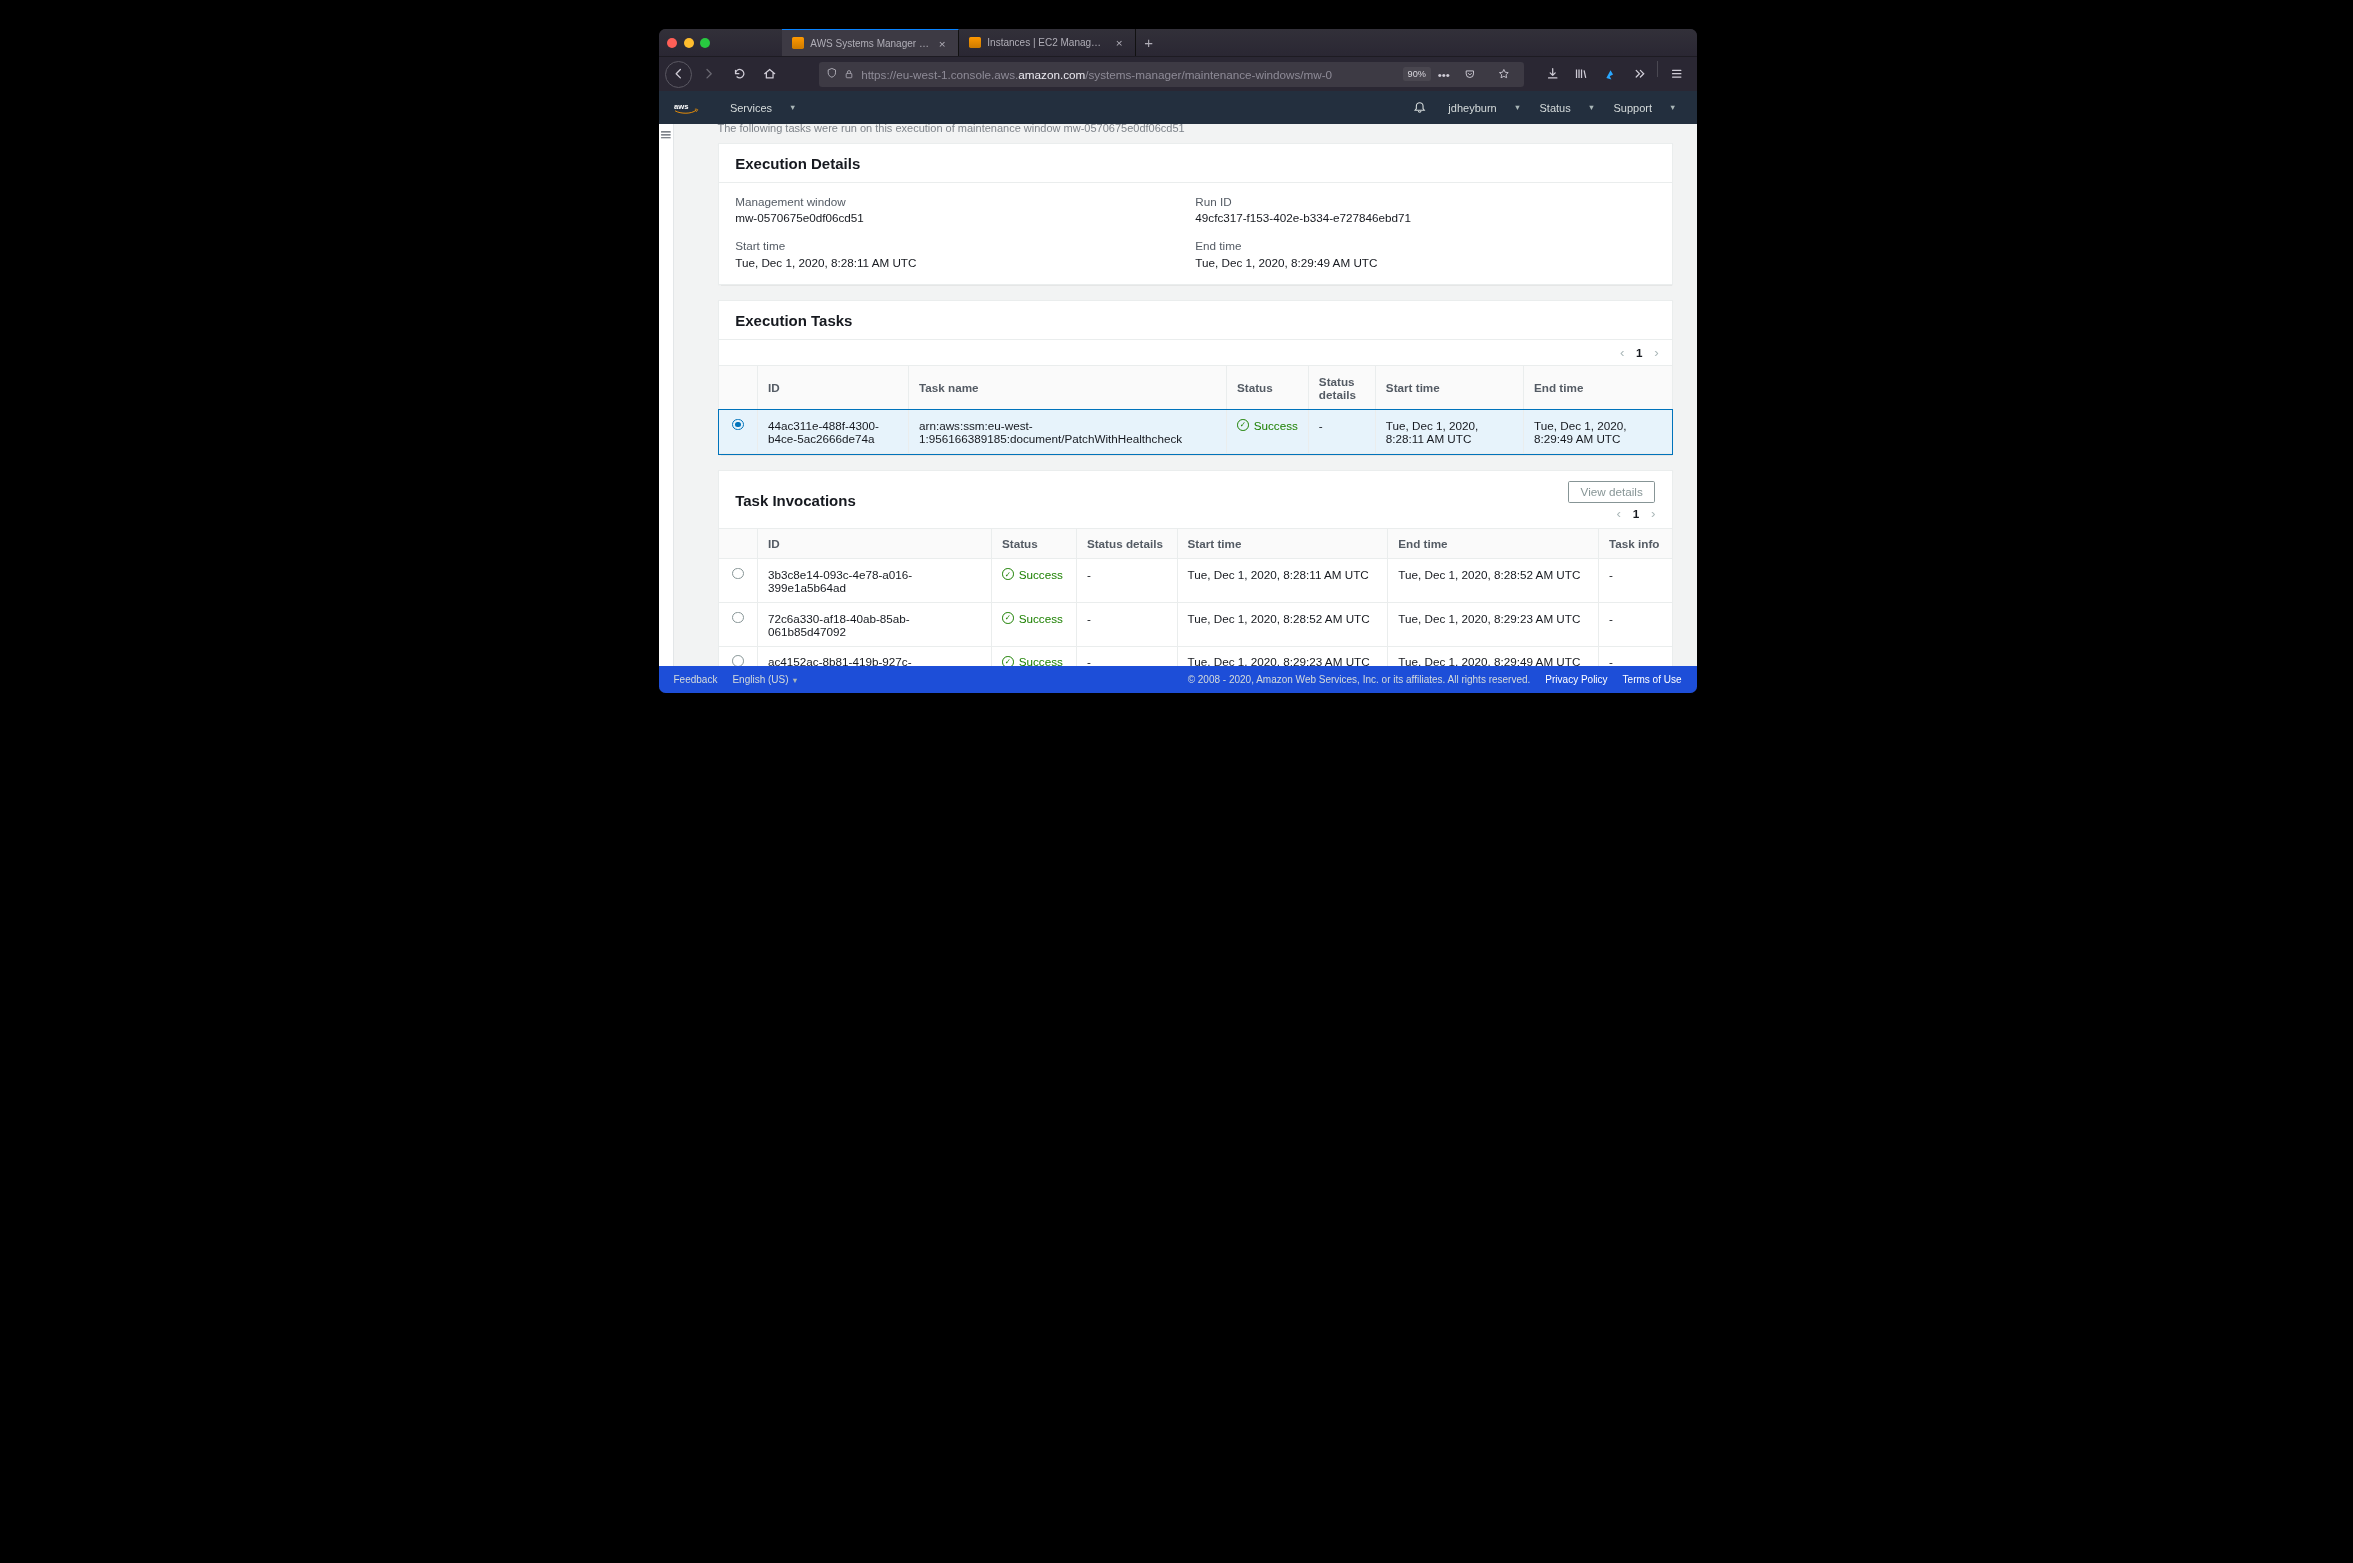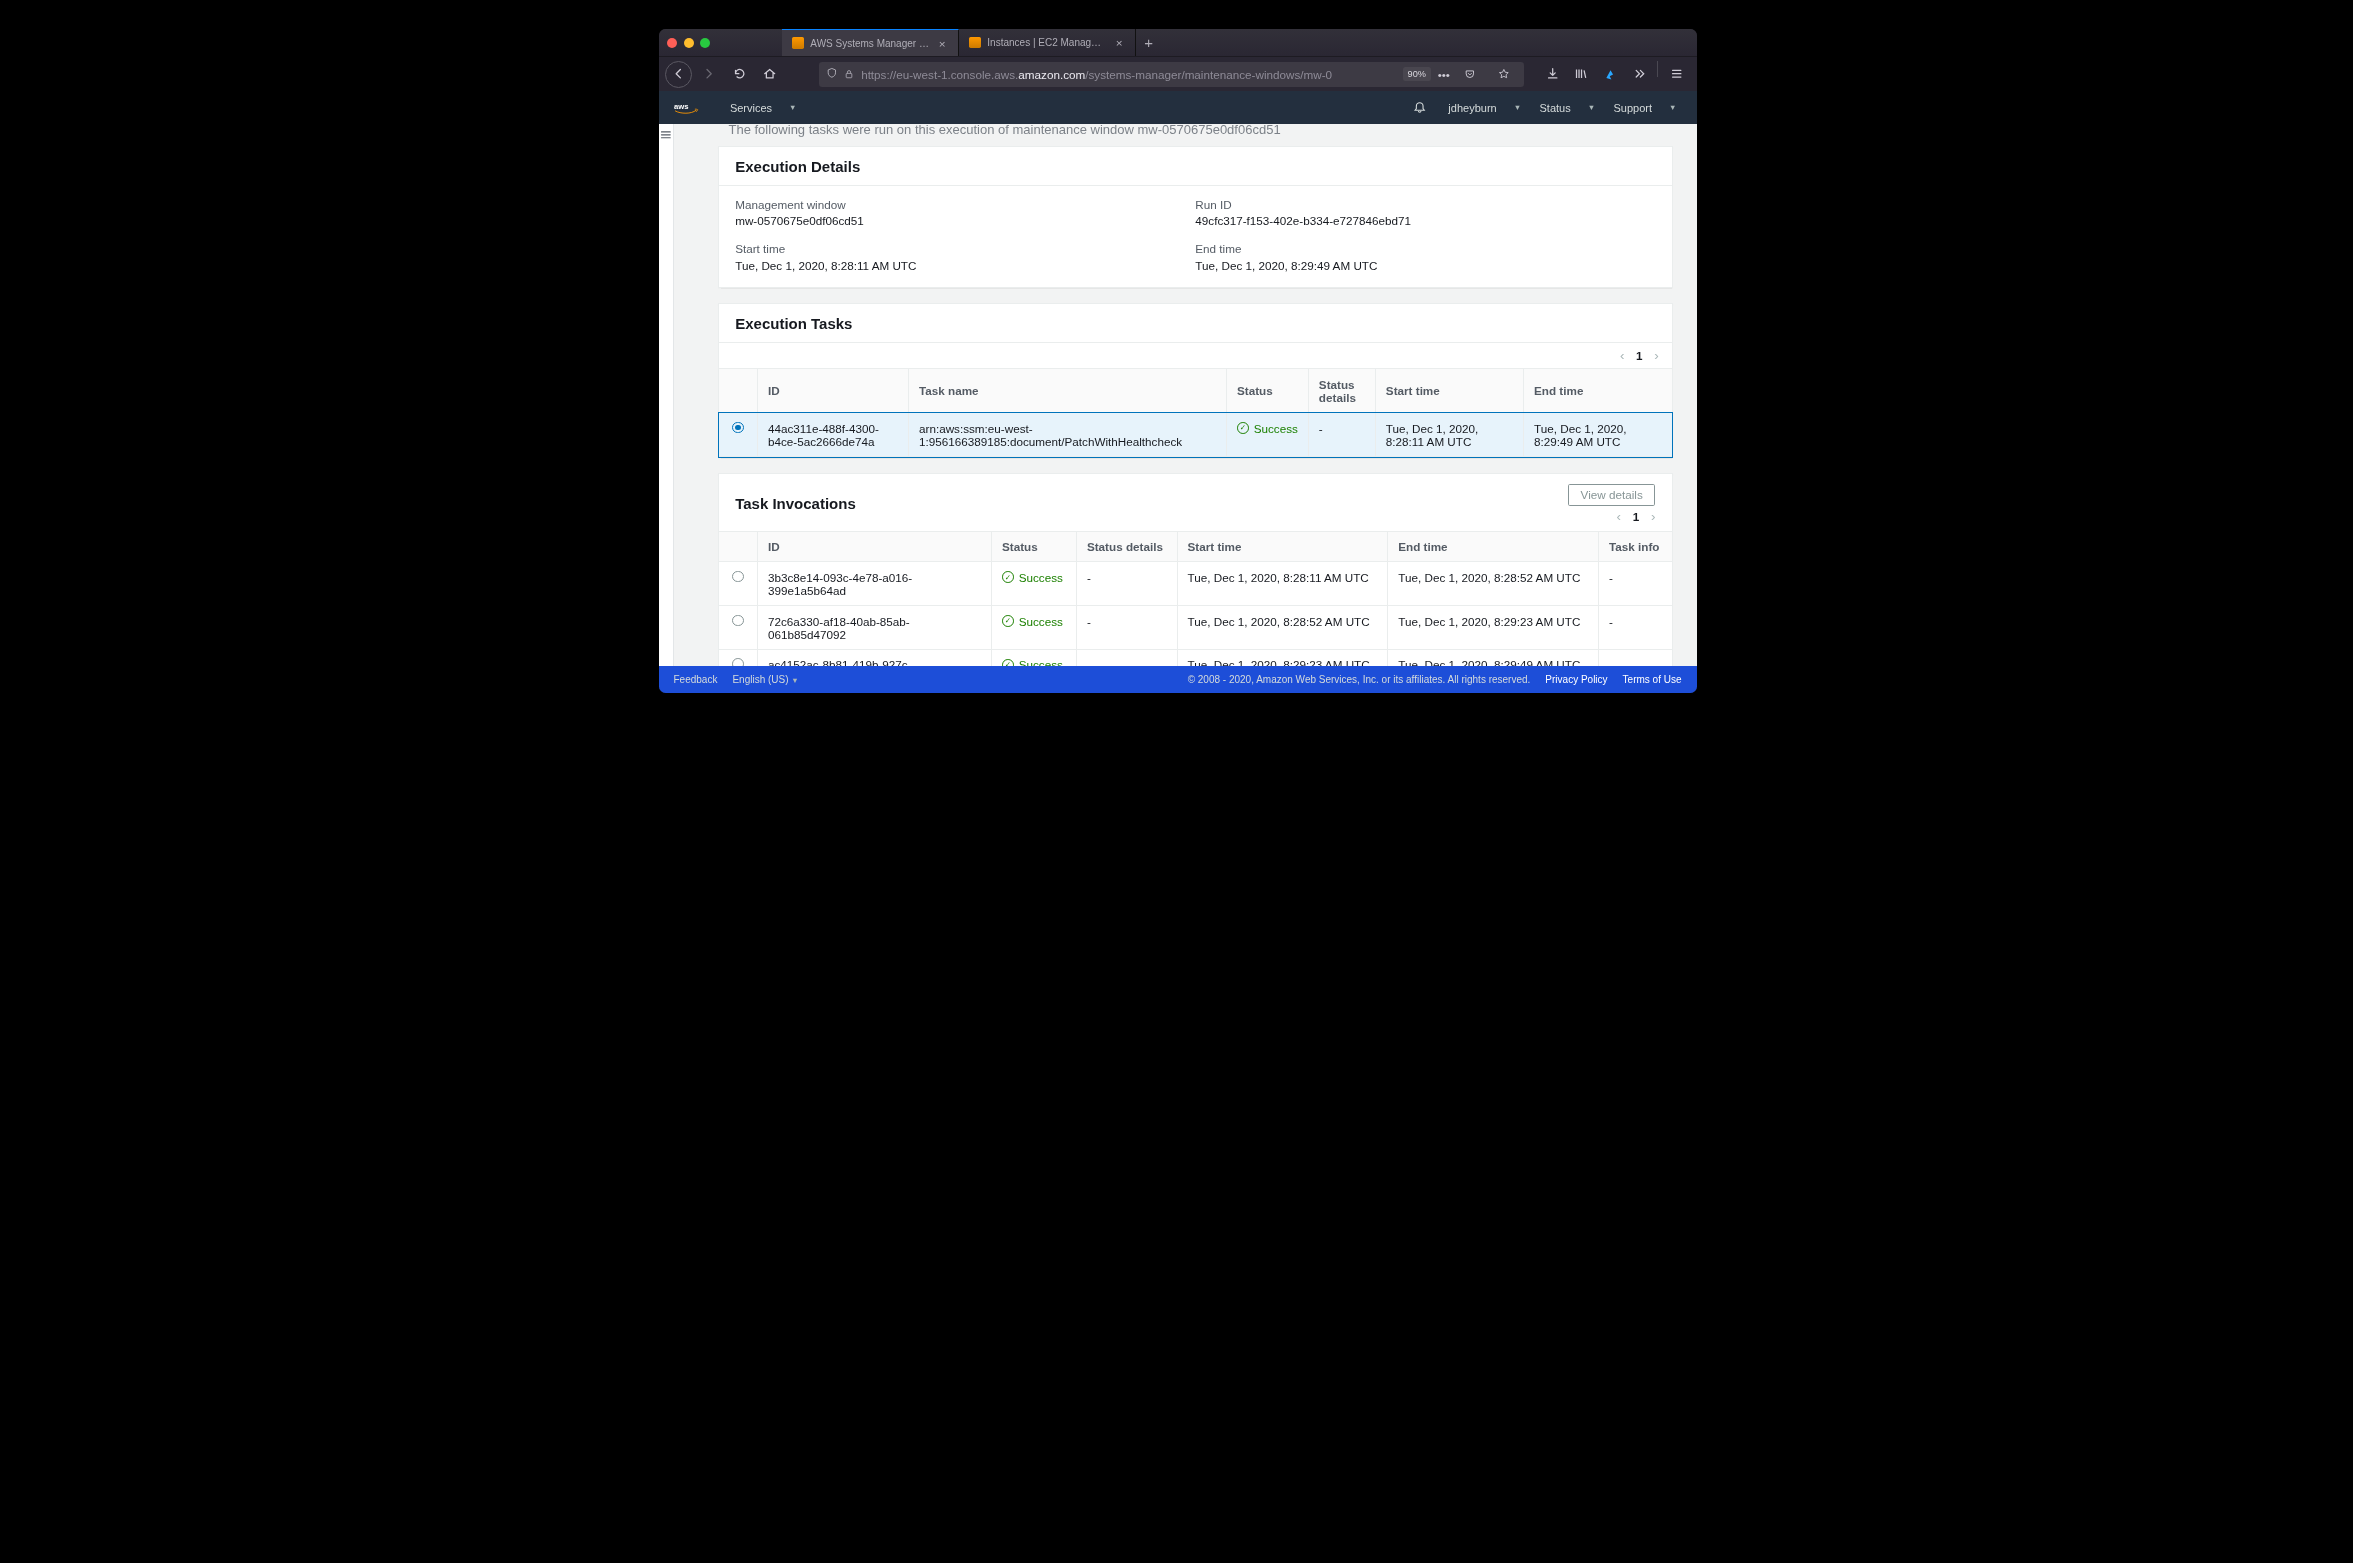--- a/index.html
+++ b/index.html
@@ -147,25 +147,24 @@
   color: #545b64;
 }
 .content {
   flex: 1;
   overflow: auto;
   padding: 0 23.4px 10px 44px;
   position: relative;
 }
 .intro-line {
   color: #545b64;
-  font-size: 13px;
+  font-size: 11px;
   padding: 1.7px 0 8.4px;
   margin-top: -3.3px;
   opacity: .75;
-  margin-left: 11px;
 }
 .panel {
   background: #fff;
   border: 0.8px solid #eaeded;
   box-shadow: 0 0.8px 0.8px rgba(0,0,0,.05);
   margin-bottom: 15px;
 }
 .panel-header {
   padding: 11.7px 16.7px 10px;
   font-size: 15px;

